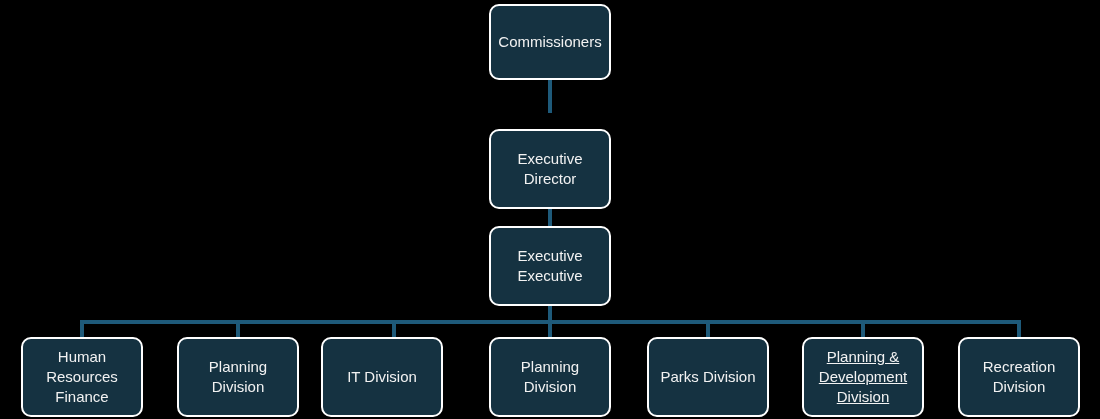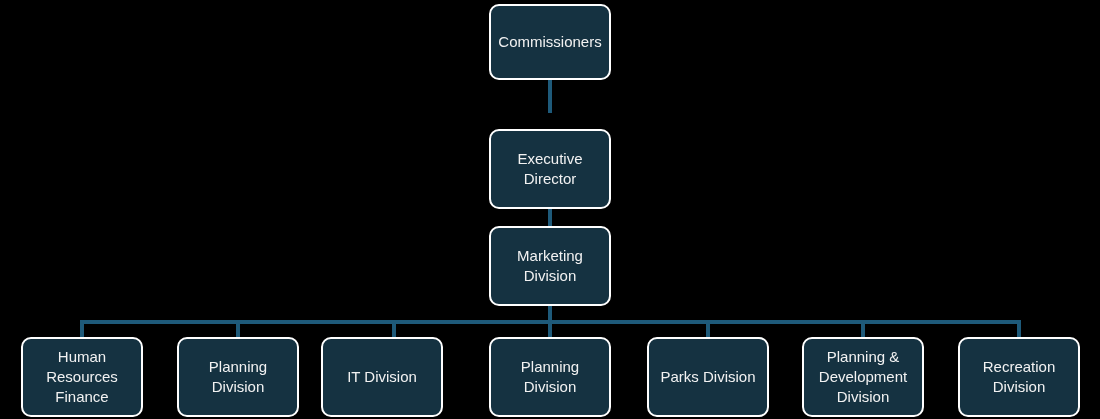--- a/index.html
+++ b/index.html
@@ -38,21 +38,21 @@
   .n-root  { left: 489px; top: 4px;   height: 76px; }
   .n-dir   { left: 489px; top: 129px; }
   .n-div   { left: 489px; top: 226px; }
 
   
   .c0 { left: 21px;  top: 337px; }
   .c1 { left: 177px; top: 337px; }
   .c2 { left: 321px; top: 337px; text-align: center; }
   .c3 { left: 489px; top: 337px; }
   .c4 { left: 647px; top: 337px; }
-  .c5 { left: 802px; top: 337px; }
+  .c5 { left: 802px; top: 337px; text-decoration: underline; }
   .c6 { left: 958px; top: 337px; }
 
   .conn {
     position: absolute;
     background: var(--connector-color, #1e5a7a);
   }
   .v { width: 4px; }
   .v1   { left: 548px; top: 80px;  height: 33px; }
   .v2   { left: 548px; top: 193px; height: 33px; }
   .v3   { left: 548px; top: 306px; height: 31px; }
@@ -80,21 +80,21 @@
   <div class="conn v s5"></div>
   <div class="conn v s6"></div>
 
   <div class="node n-root">
     <span>Commissioners</span>
   </div>
   <div class="node n-dir">
     <span>Executive Director</span>
   </div>
   <div class="node n-div">
-    <span>Marketing Division</span>
+    <span>Executive Executive</span>
   </div>
 
   <div class="node c0">
     <span>Human Resources Finance</span>
   </div>
   <div class="node c1">
     <span>Planning Division</span>
   </div>
   <div class="node c2">
     <span>IT Division</span>

